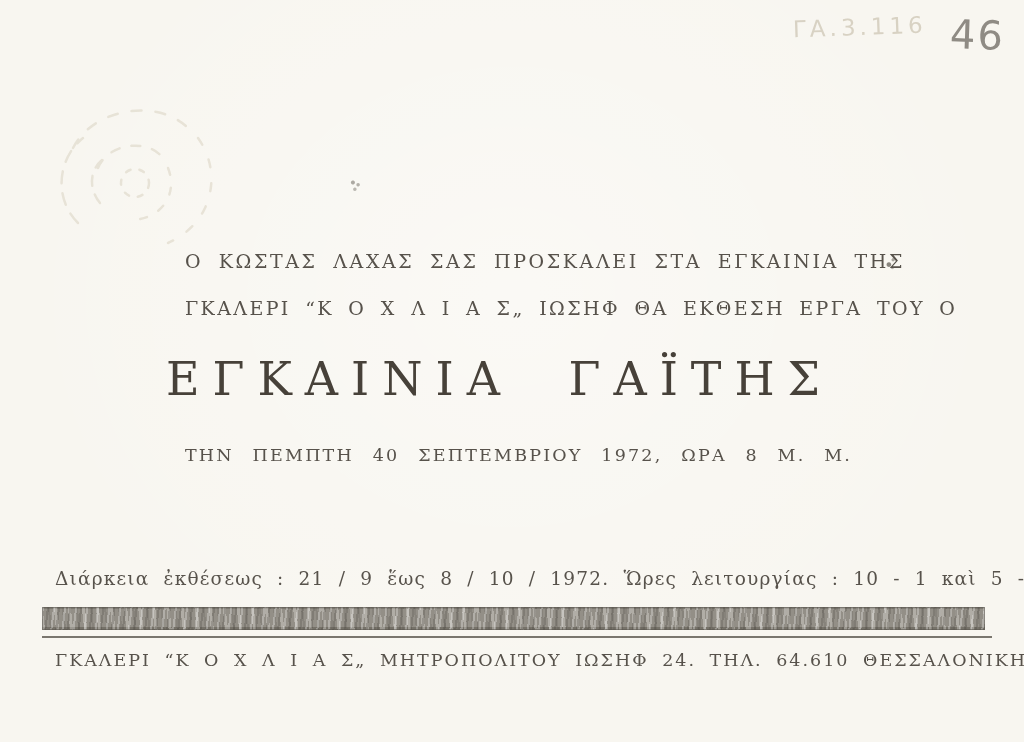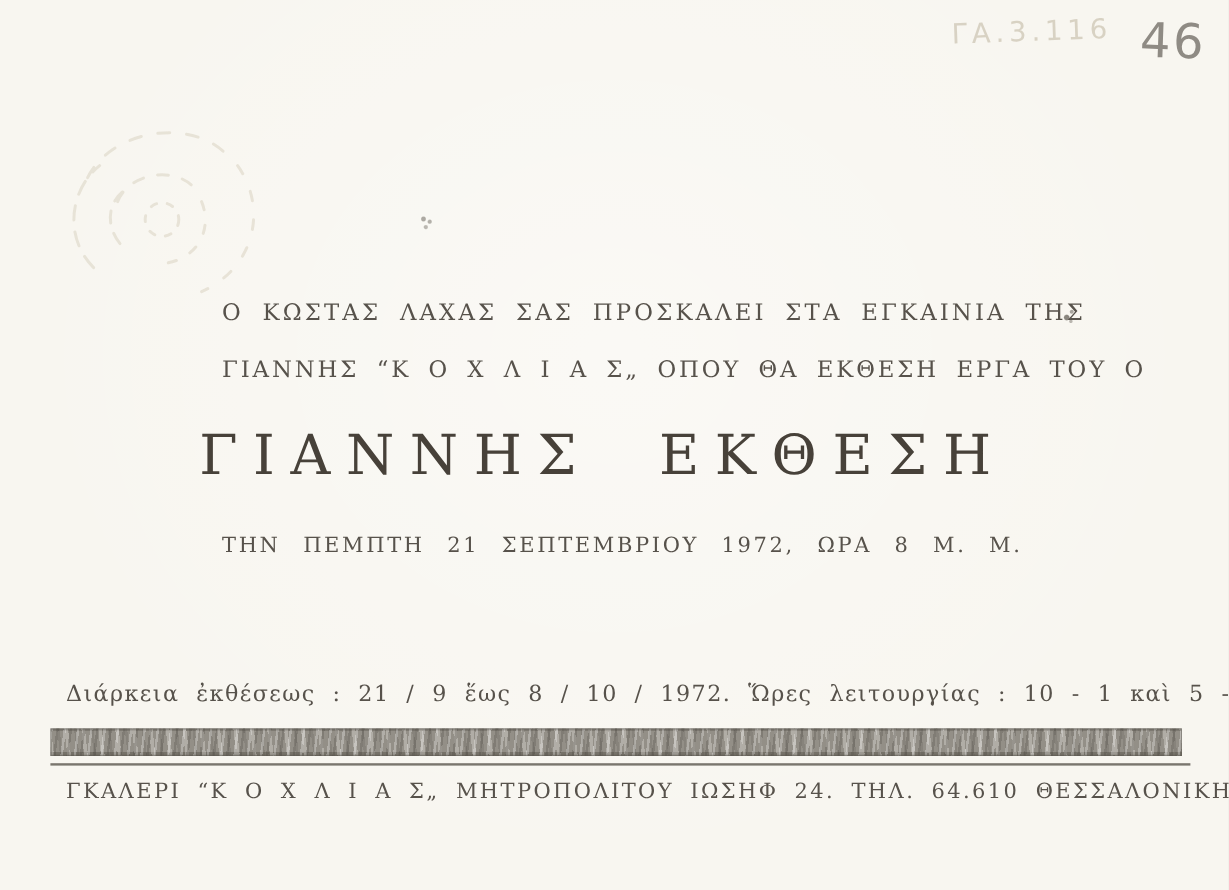--- a/index.html
+++ b/index.html
@@ -183,25 +183,25 @@
 
   <div class="pencil-note">ΓΑ.3.116</div>
 
   <div class="catalog-number">46</div>
 
   <div class="speck speck-a"></div>
   <div class="speck speck-b"></div>
 
   <div class="intro-line1">Ο ΚΩΣΤΑΣ ΛΑΧΑΣ ΣΑΣ ΠΡΟΣΚΑΛΕΙ ΣΤΑ ΕΓΚΑΙΝΙΑ ΤΗΣ</div>
 
-  <div class="intro-line2">ΓΙΑΝΝΗΣ “Κ Ο Χ Λ Ι Α Σ„ ΟΠΟΥ ΘΑ ΕΚΘΕΣΗ ΕΡΓΑ ΤΟΥ Ο</div>
-
-  <div class="artist-name">ΓΙΑΝΝΗΣ ΕΚΘΕΣΗ</div>
-
-  <div class="event-date">ΤΗΝ ΠΕΜΠΤΗ 21 ΣΕΠΤΕΜΒΡΙΟΥ 1972, ΩΡΑ 8 Μ. Μ.</div>
+  <div class="intro-line2">ΓΚΑΛΕΡΙ “Κ Ο Χ Λ Ι Α Σ„ ΙΩΣΗΦ ΘΑ ΕΚΘΕΣΗ ΕΡΓΑ ΤΟΥ Ο</div>
+
+  <div class="artist-name">ΕΓΚΑΙΝΙΑ ΓΑΪΤΗΣ</div>
+
+  <div class="event-date">ΤΗΝ ΠΕΜΠΤΗ 40 ΣΕΠΤΕΜΒΡΙΟΥ 1972, ΩΡΑ 8 Μ. Μ.</div>
 
   <div class="duration-line">Διάρκεια ἐκθέσεως : 21 / 9 ἕως 8 / 10 / 1972. Ὥρες λειτουργίας : 10 - 1 καὶ 5 - 9 μ. μ.</div>
 
   <div class="divider-bar"></div>
   <div class="divider-rule"></div>
 
   <div class="footer-line">ΓΚΑΛΕΡΙ “Κ Ο Χ Λ Ι Α Σ„ ΜΗΤΡΟΠΟΛΙΤΟΥ ΙΩΣΗΦ 24. ΤΗΛ. 64.610 ΘΕΣΣΑΛΟΝΙΚΗ</div>
 
 </div>
 

